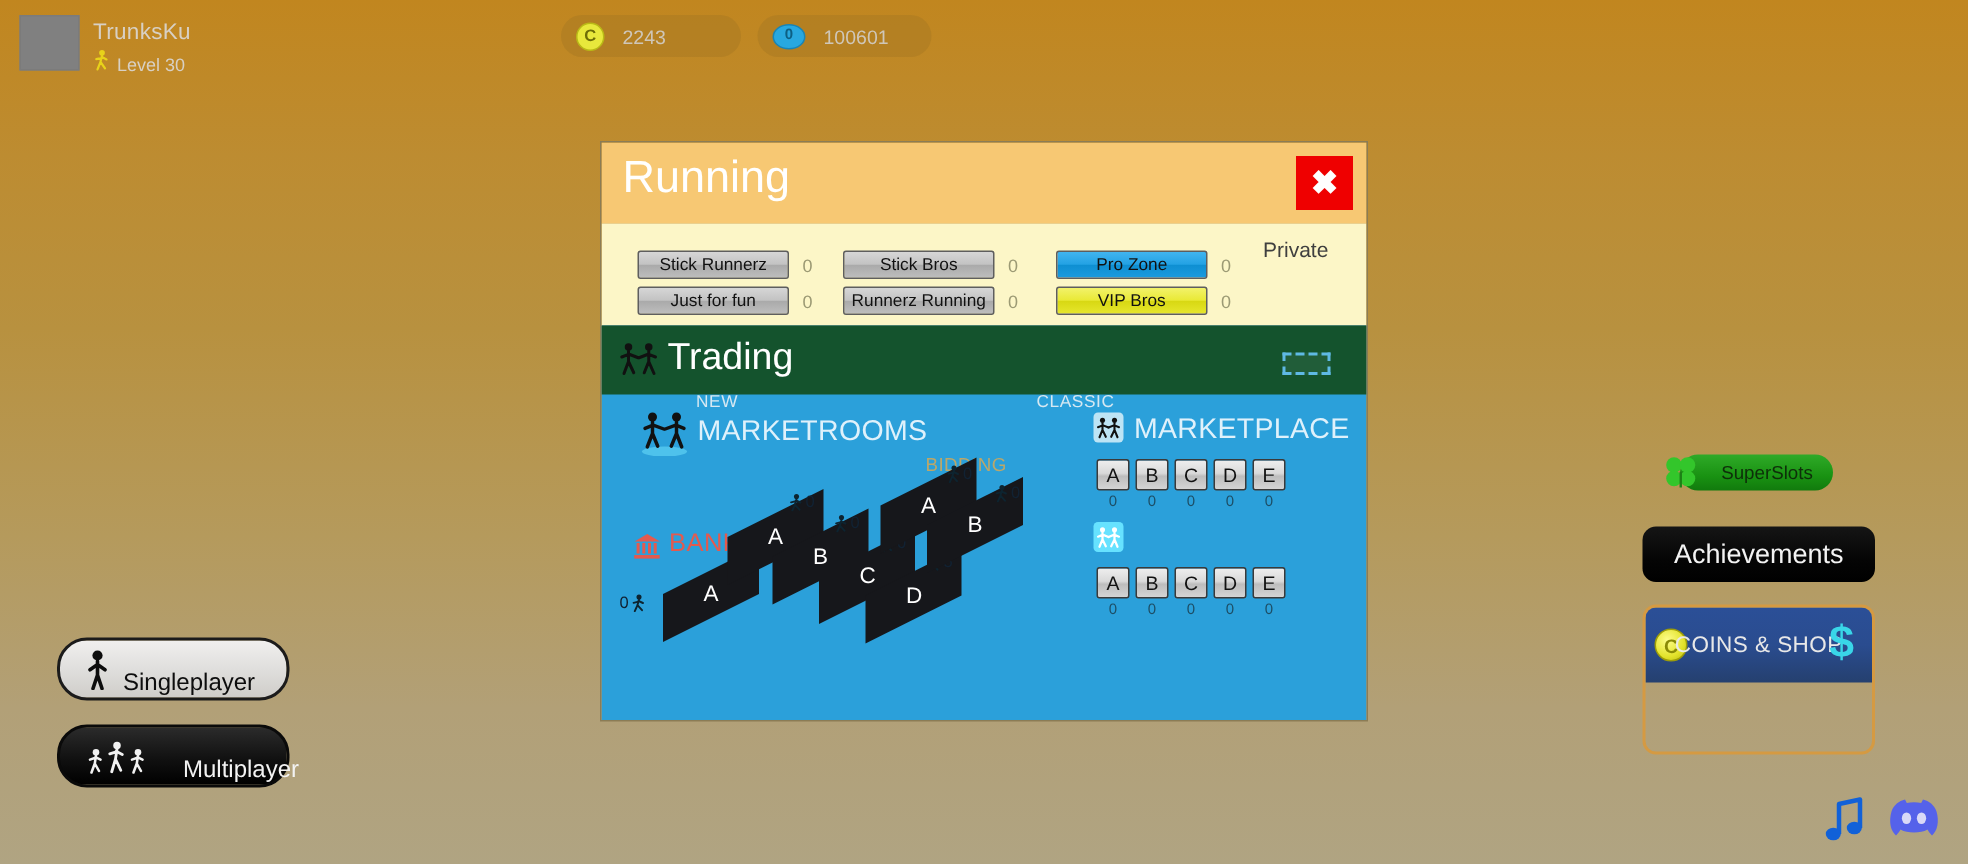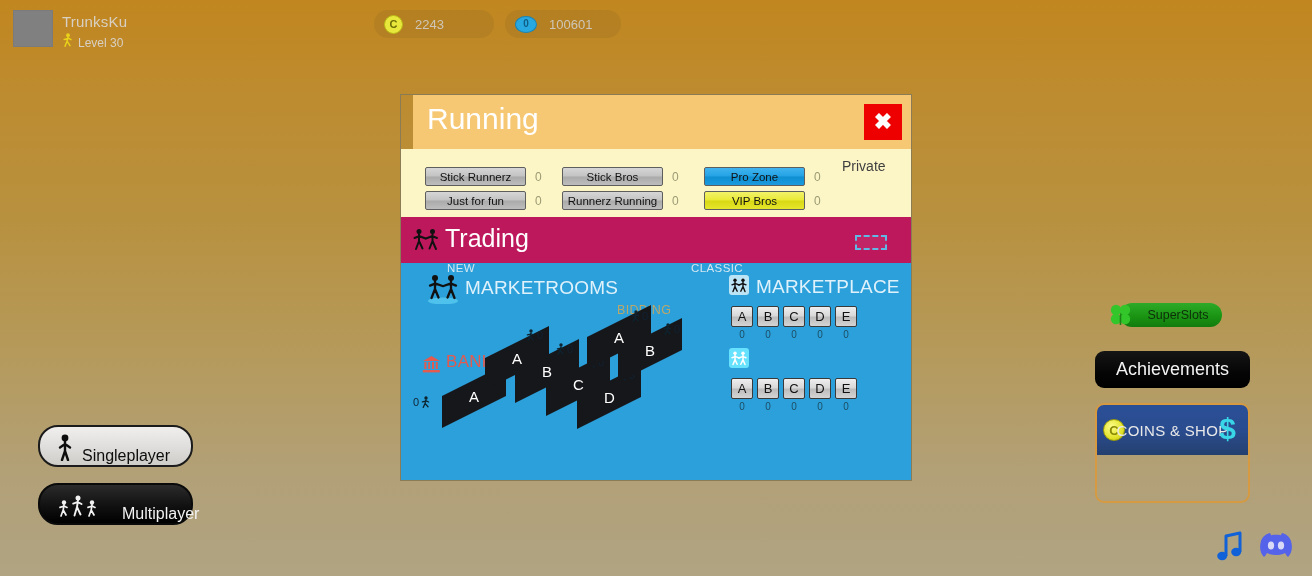--- a/index.html
+++ b/index.html
@@ -60,21 +60,20 @@
   
   #dialog {
     position: absolute; left: 400px; top: 94px;
     width: 512px; height: 387px;
     border: 1px solid #8b7c55;
     overflow: hidden;
   }
   #dialog-header {
     height: 54px; background: #f7c873;
     position: relative;
-    margin-left: 12px;
   }
   #dialog-title {
     position: absolute; left: 14px; top: 7px;
     font-size: 30px; color: #ffffff; font-weight: normal;
   }
   #close-button {
     position: absolute; right: 9px; top: 9px;
     width: 38px; height: 36px; background: #ef0000;
     color: #fff; font-size: 22px; font-weight: bold;
     display: flex; align-items: center; justify-content: center;
@@ -106,21 +105,21 @@
   #private-label {
     position: absolute; left: 840px; top: 0;
     font-size: 14px; color: #3f3f3f;
   }
 
   
   #trading-panel {
     height: 264px; background: #2ba0da; position: relative;
   }
   #trading-head {
-    height: 46px; background: #be185d; position: relative;
+    height: 46px; background: #14532d; position: relative;
   }
   #trading-title {
     position: absolute; left: 44px; top: 7px;
     font-size: 25px; color: #fff;
   }
   #trading-head-icon { position: absolute; left: 12px; top: 11px; }
   #dashed-box {
     position: absolute; right: 24px; top: 18px;
     width: 32px; height: 15px;
     border: 2px dashed #5fb9e4;
@@ -361,21 +360,21 @@
           <path d="M19.5 6 L19.5 13 M19.5 13 L16.5 20.5 M19.5 13 L23 21 M19.5 8 L13 10.5 M19.5 8.3 L24 10" stroke="#111" stroke-width="2" fill="none" stroke-linecap="round"></path>
         </svg>
       </span>
       <div id="trading-title">Trading</div>
       <div id="dashed-box"></div>
     </div>
 
     <div id="trading-body">
 
       <div id="iso-area">
-        <div class="section-kicker" style="left:14px; top:-1px;padding-left:32px;">NEW</div>
+        <div class="section-kicker" style="left:31px; top:-1px;padding-left:32px;">NEW</div>
         <span style="position:absolute; left:26px; top:11px;">
           <svg width="32" height="30" viewBox="0 0 32 30">
             <ellipse cx="16" cy="27" rx="15" ry="3.4" fill="#55c8ef" opacity=".85"></ellipse>
             <circle cx="8" cy="4" r="3" fill="#111"></circle>
             <path d="M8 7 L8 15 M8 15 L4.5 24 M8 15 L11.5 23.5 M8 9.3 L15.5 12 M8 9.6 L3 11.6" stroke="#111" stroke-width="2.3" fill="none" stroke-linecap="round"></path>
             <circle cx="24" cy="4" r="3" fill="#111"></circle>
             <path d="M24 7 L24 15 M24 15 L20.5 23.5 M24 15 L27.5 24 M24 9.3 L16.5 12 M24 9.6 L29 11.6" stroke="#111" stroke-width="2.3" fill="none" stroke-linecap="round"></path>
           </svg>
         </span>
         <div class="section-heading" style="left:64px; top:14px;">MARKETROOMS</div>

